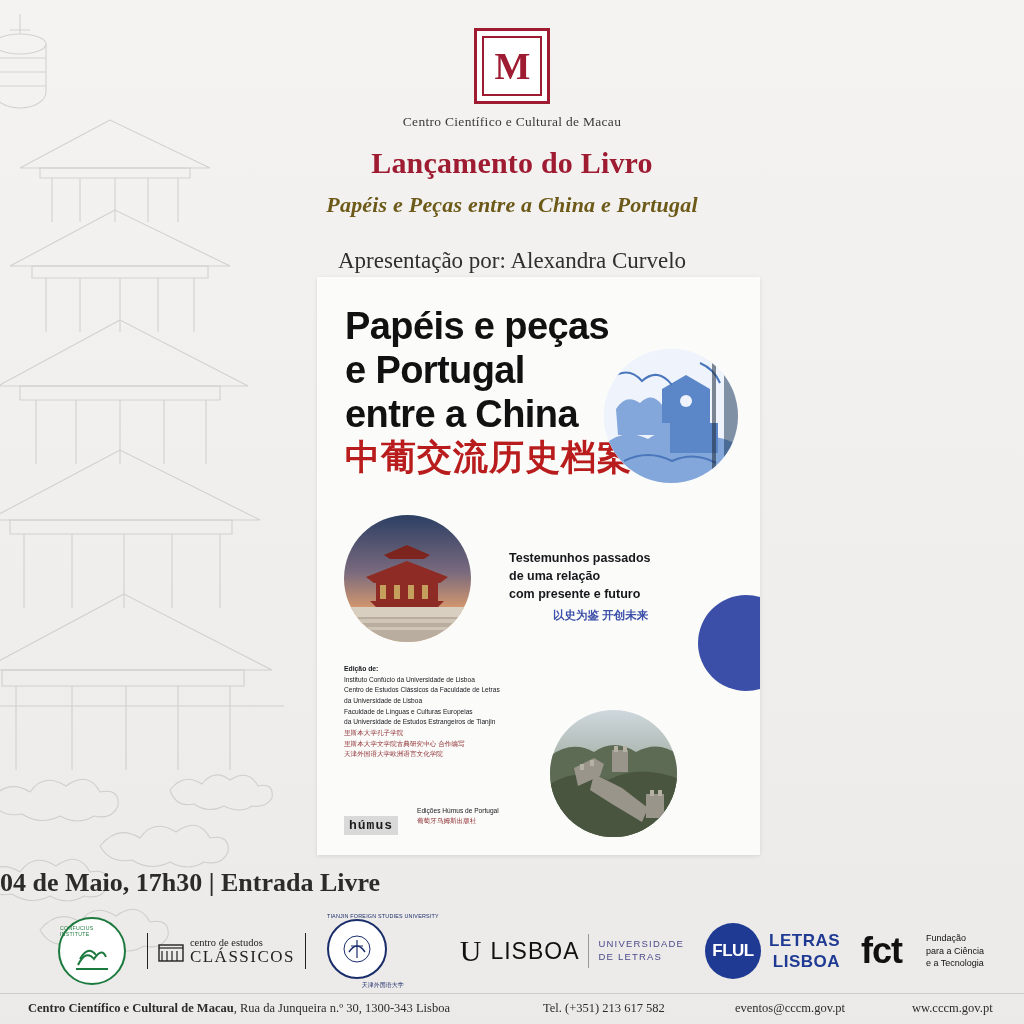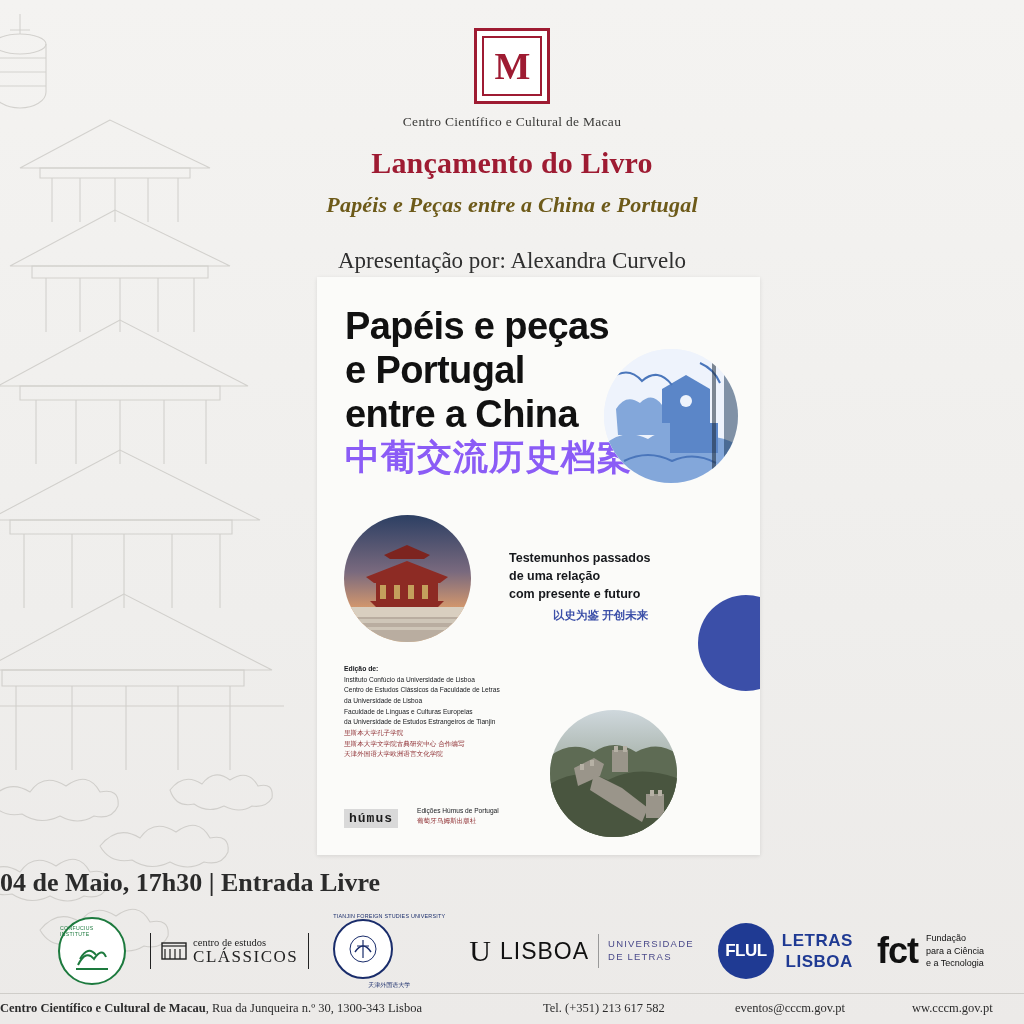--- a/index.html
+++ b/index.html
@@ -124,21 +124,21 @@
     color: #111;
     letter-spacing: -0.6px;
     width: 300px;
   }
   .cover-title-cn {
     position: absolute;
     left: 28px;
     top: 157px;
     font-size: 35px;
     font-weight: bold;
-    color: #8b5cf6;
+    color: #b91c1c;
     letter-spacing: 1px;
     font-family: Liberation Mono, monospace;
   }
   .azulejo {
     position: absolute;
     right: 22px;
     top: 72px;
     width: 134px;
     height: 134px;
     border-radius: 50%;
@@ -197,21 +197,21 @@
     font-size: 6.6px;
     line-height: 1.62;
     color: #16181c;
     width: 190px;
   }
   .cover-credits b { font-size: 6.8px; }
   .cover-credits .cn { color: #8f2f33; }
   .logo-humus {
     position: absolute;
     left: 27px;
-    bottom: 27px;
+    bottom: 20px;
     font-size: 13px;
     font-weight: bold;
     letter-spacing: 1px;
     color: #1b1b1b;
     background: #d9d9d9;
     padding: 2px 5px;
     font-family: "Liberation Mono", monospace;
   }
   .humus-text {
     position: absolute;
@@ -249,21 +249,21 @@
     width: 64px; height: 64px; border-radius: 50%;
     border: 2.5px solid #1d7a3e;
     display: flex; align-items: center; justify-content: center;
     position: relative; background: #fff;
   }
   .confucius-circle .ci-txt {
     font-size: 5.2px; color: #1d7a3e; position: absolute; top: 6px;
     letter-spacing: 0.3px; font-family: "Liberation Sans", sans-serif;
   }
   .classicos {
-    display: flex; align-items: flex-start; gap: 6px;
+    display: flex; align-items: flex-end; gap: 6px;
     border-left: 1px solid #222; border-right: 1px solid #222;
     padding: 4px 10px;
   }
   .classicos .ct { font-family: "Liberation Serif", serif; line-height: 1.05; }
   .classicos .ct .l1 { font-size: 10.5px; color: #222; }
   .classicos .ct .l2 { font-size: 17px; letter-spacing: 1.5px; color: #222; }
   .tianjin-circle {
     width: 56px; height: 56px; border-radius: 50%;
     border: 2px solid #1a2d6b;
     display: flex; align-items: center; justify-content: center;
@@ -279,39 +279,39 @@
   .ulisboa .u-sub { font-size: 9.5px; line-height: 1.35; color: #4a4a8a; letter-spacing: 1.2px; font-family: Liberation Sans, sans-serif; }
   .flul { display: flex; align-items: center; gap: 8px; text-align: right; }
   .flul .f-circle {
     width: 56px; height: 56px; border-radius: 50%;
     background: #1f3a93; color: #fff;
     display: flex; align-items: center; justify-content: center;
     font-family: "Liberation Sans", sans-serif; font-weight: bold; font-size: 17px;
     letter-spacing: -0.5px;
   }
   .flul .f-txt { font-size: 17px; line-height: 1.25; color: #1f3a93; font-weight: bold; font-family: "Liberation Sans", sans-serif; letter-spacing: .5px;}
-  .fct { display: flex; align-items: center; gap: 8px; }
+  .fct { display: flex; align-items: center; gap: 24px; }
   .fct .fct-mark {
     font-size: 36px; font-weight: bold; color: #111;
     font-family: "Liberation Sans", sans-serif; letter-spacing: -1px;
     position: relative;
   }
   .fct .fct-txt { font-size: 9px; line-height: 1.4; color: #111; font-family: "Liberation Sans", sans-serif; }
   
   .footer {
     position: absolute;
     bottom: 8px; left: 0; right: 0;
     border-top: 1px solid #cfcdc9;
     padding-top: 7px;
     display: flex;
     align-items: center;
     font-size: 12.5px;
     color: #2c2c2c;
   }
-  .footer .f-addr { }
+  .footer .f-addr { margin-left: 28px; }
   .footer .f-addr b { font-weight: bold; }
   .footer .f-tel { position: absolute; left: 543px; }
   .footer .f-mail { position: absolute; left: 735px; }
   .footer .f-site { position: absolute; left: 912px; }
 </style>
 </head>
 <body>
 
 <div class="poster">
 

